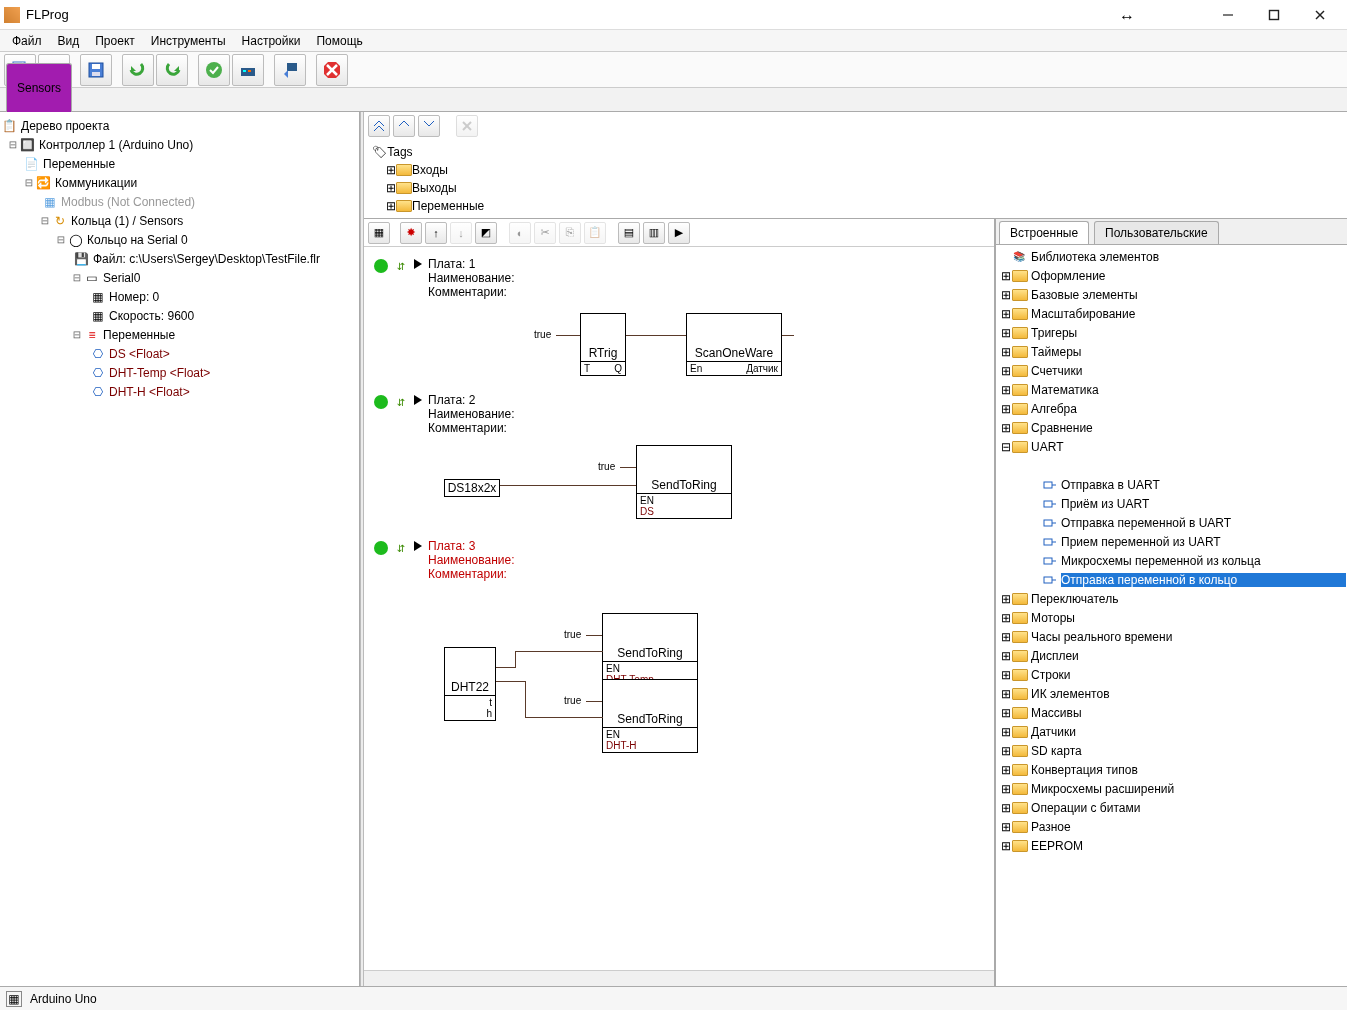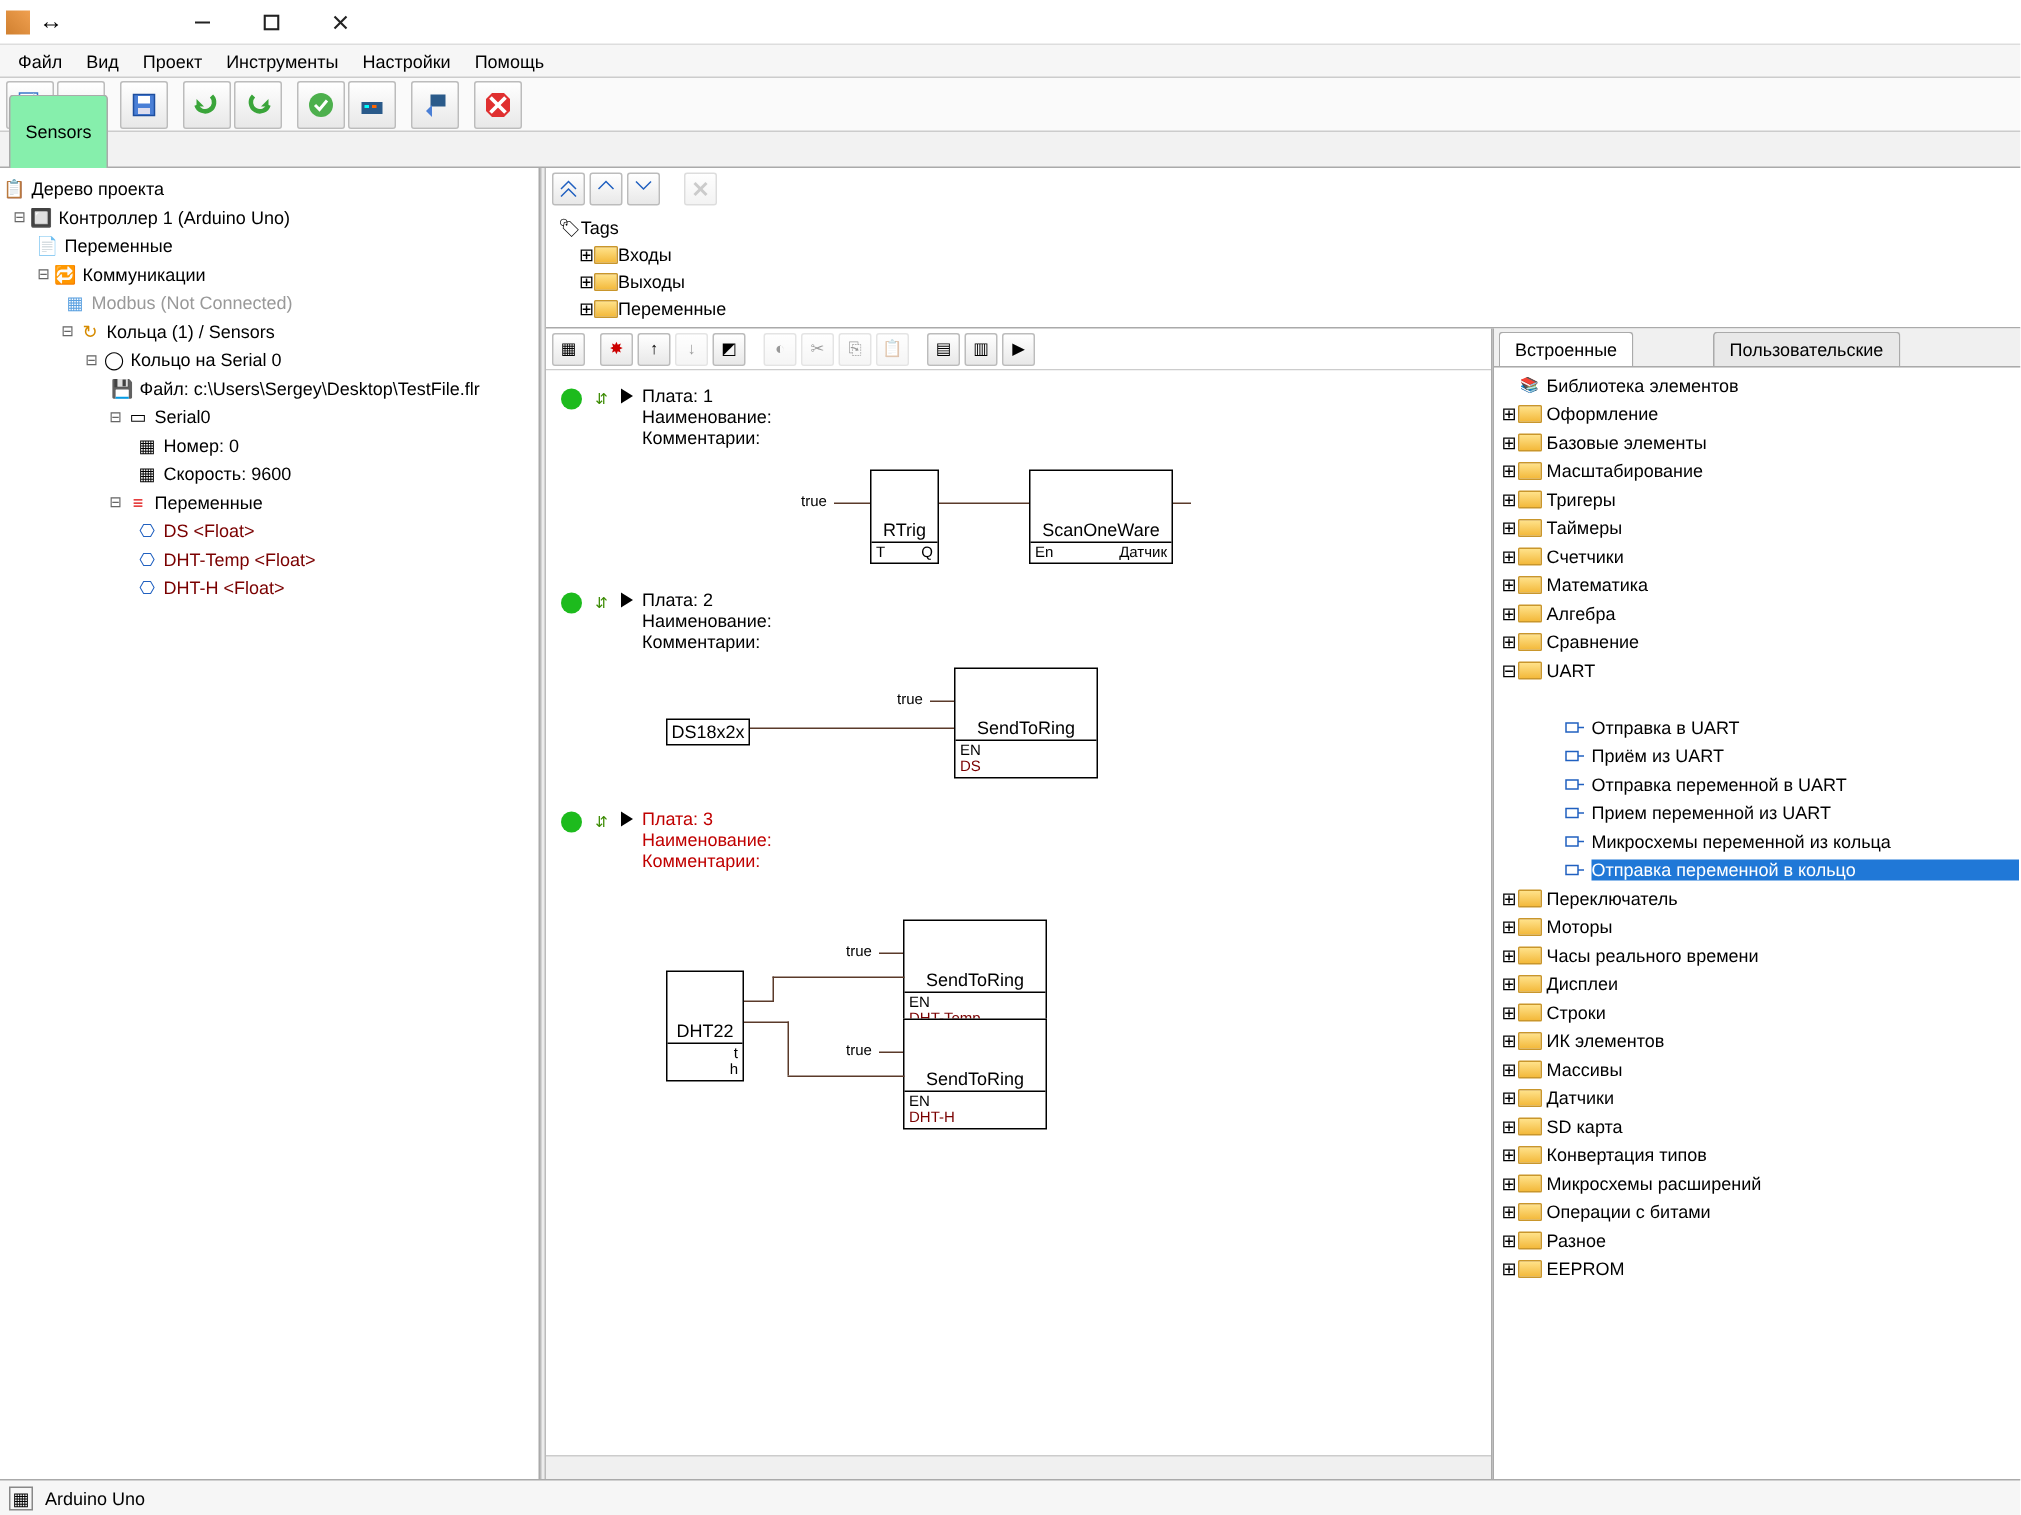--- a/index.html
+++ b/index.html
@@ -15,21 +15,21 @@
 .menubar { height: 22px; display:flex; align-items:center; padding: 0 4px; border-bottom:1px solid #ccc; background:#f6f6f6; }
 .menubar span { padding: 2px 8px; cursor:pointer; }
 
 
 .toolbar { height: 36px; display:flex; align-items:center; padding: 2px 4px; border-bottom:1px solid #ccc; gap:2px; background:#fafafa; }
 .tbtn { width:32px; height:32px; border:1px solid #bcbcbc; background:linear-gradient(#fff,#e8e8e8); display:flex; align-items:center; justify-content:center; border-radius:2px; }
 .tsep { width:6px; }
 
 
 .tabrow { height: 24px; border-bottom:1px solid #aaa; display:flex; align-items:flex-end; padding-left:6px; background:#f2f2f2;}
-.tab { border:1px solid #aaa; border-bottom:none; background:#86efac; padding:17px 10px; font-size:12px; border-radius:3px 3px 0 0; position:relative; top:1px;}
+.tab { border:1px solid #aaa; border-bottom:none; background:#a21caf; padding:17px 10px; font-size:12px; border-radius:3px 3px 0 0; position:relative; top:1px;}
 
 
 .main { display:flex; height: calc(100vh - 30px - 22px - 36px - 24px - 24px); }
 .leftpane { width:360px; border-right:1px solid #aaa; display:flex; flex-direction:column; }
 .tree { flex:1; overflow:auto; padding:4px 2px; }
 .tree .node { display:flex; align-items:center; height:19px; white-space:nowrap; }
 .tree .toggle { width:14px; text-align:center; color:#666; font-size:10px; cursor:pointer; }
 .tree .nicon { width:16px; height:16px; margin-right:3px; display:inline-flex; align-items:center; justify-content:center; }
 .tree .lbl { }
 .tree .gray { color:#999; }
@@ -57,21 +57,21 @@
 
 .blockrow { position:relative; height:60px; margin:6px 0 18px 0;}
 .fbdblock { position:absolute; border:1px solid #000; background:#fff; font-size:10px; }
 .fbdblock .btitle { text-align:center; border-bottom:1px solid #000; padding:1px 3px; white-space:nowrap;margin-top:31px;}
 .fbdblock .pins { display:flex; justify-content:space-between; padding:1px 3px;}
 .fbdblock .pin { font-size:10px; }
 .wire { position:absolute; background:#5a3a2a; height:1px; }
 .pintxt { position:absolute; font-size:10px; }
 
 .rightpane { width:352px; display:flex; flex-direction:column; border-left:1px solid #aaa;}
-.rtabs { height:26px; display:flex; border-bottom:1px solid #aaa; background:#f0f0f0;gap:48px;}
+.rtabs { height:26px; display:flex; border-bottom:1px solid #aaa; background:#f0f0f0;}
 .rtab { padding:4px 10px; border:1px solid #aaa; border-bottom:none; background:#fff; margin:2px 2px 0 3px; border-radius:3px 3px 0 0;}
 .rtab.inactive { background:#e8e8e8; }
 .rtree { flex:1; overflow:auto; padding:2px 1px;}
 .rtree .node { display:flex; align-items:center; height:19px; }
 .rtree .lbl { white-space:nowrap; }
 .rtree .selected { background:#2078d7; color:#fff; flex:1; }
 .ricon { width:16px; height:14px; margin:0 3px 0 1px; display:inline-flex; align-items:center; justify-content:center; font-size:10px;}
 .foldericon { width:16px; height:12px; background:linear-gradient(#ffe28a,#f3b93b); border:1px solid #c9962b; border-radius:1px;}
 
 
@@ -79,20 +79,21 @@
 .statusbar .sicon { width:16px; height:16px; border:1px solid #888; display:flex;align-items:center;justify-content:center;}
 .scrollbar-h { height:16px; background:#f0f0f0; border-top:1px solid #ccc;}
 
 svg { display:block; }
 </style>
 </head>
 <body>
 
 <div class="titlebar">
   <span class="appicon"></span>
+  <span class="title">FLProg</span>
   <span style="margin-right:70px; font-size:16px;">↔</span>
   <div class="winbtn">
       <svg width="12" height="12">
         <line x1="1" y1="6" x2="11" y2="6" stroke="#222" stroke-width="1.2"></line>
       </svg>
     </div>
   <div class="winbtn">
       <svg width="12" height="12">
         <rect x="1.5" y="1.5" width="9" height="9" fill="none" stroke="#222" stroke-width="1.4"></rect>
       </svg>

